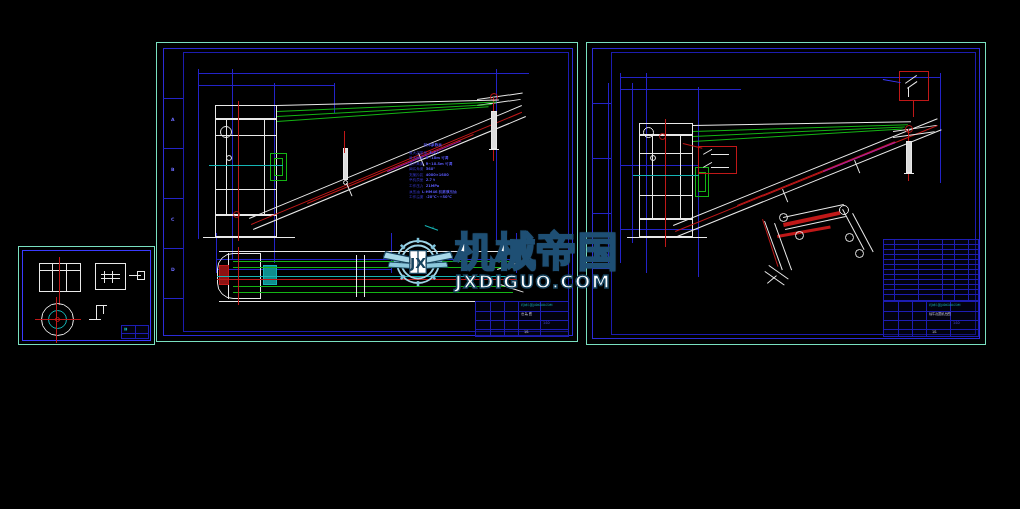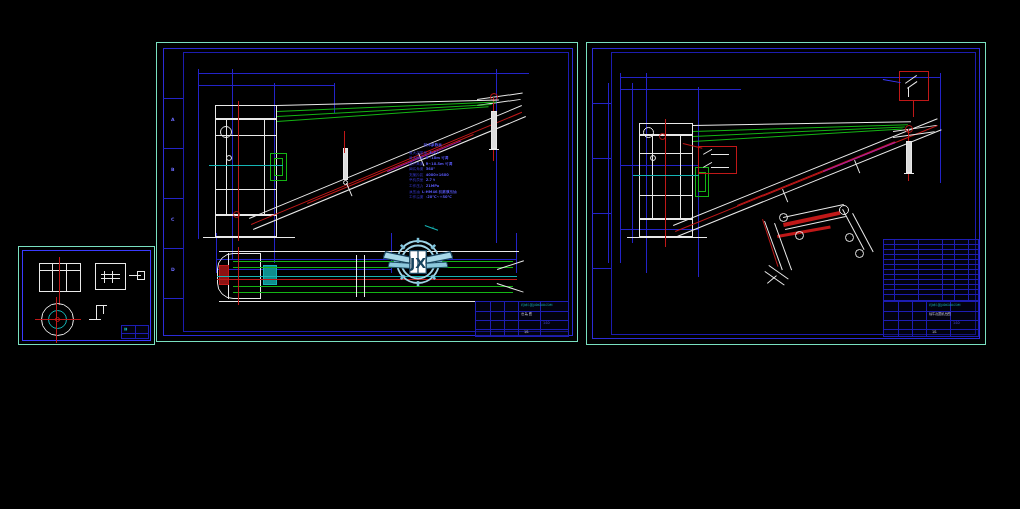--- a/index.html
+++ b/index.html
@@ -358,15 +358,19 @@
           <line x1="34" y1="69" x2="28" y2="75"></line>
         </g>
         <path d="M55 30 L68 30 L68 66 L55 66 Z M55 30 L42 30 L42 66 L55 66 Z" fill="#ffffff" stroke="#17445f" stroke-width="2"></path>
         <text x="55" y="58" text-anchor="middle" font-size="22" font-weight="bold" fill="#17445f" font-family="DejaVu Sans, sans-serif">JX</text>
         <path d="M42 40 L4 32 L0 42 L42 50 Z" fill="#a8d8e8" stroke="#17445f" stroke-width="2"></path>
         <path d="M68 40 L106 32 L110 42 L68 50 Z" fill="#a8d8e8" stroke="#17445f" stroke-width="2"></path>
         <path d="M42 50 L10 48 L8 56 L42 58 Z" fill="#8cc8dc" stroke="#17445f" stroke-width="1.5"></path>
         <path d="M68 50 L100 48 L102 56 L68 58 Z" fill="#8cc8dc" stroke="#17445f" stroke-width="1.5"></path>
       </svg>
     </div>
+    <div class="wm-text">
+      <div class="wm-cn">机械帝国</div>
+      <div class="wm-en">JXDIGUO.COM</div>
+    </div>
   </div>
 
 </div>
 
 </body></html>

